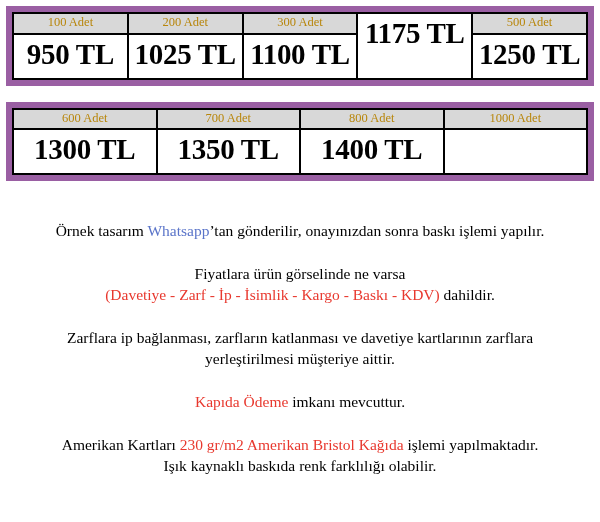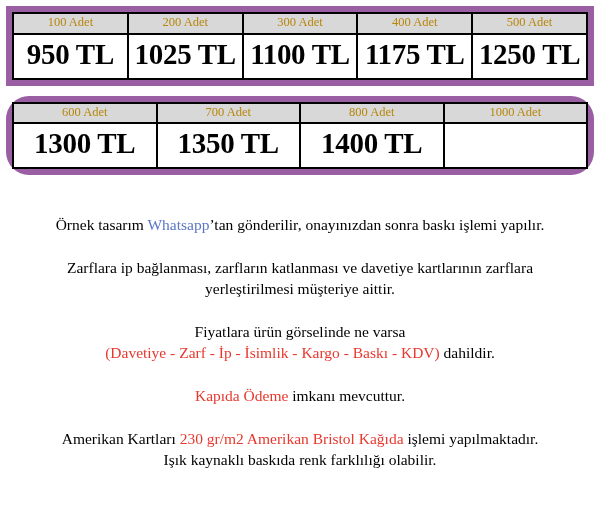--- a/index.html
+++ b/index.html
@@ -23,22 +23,21 @@
   }
 
   
   .price-panel {
     margin: 6px 6px 0 6px;
     background: #9a5fa3;
     padding: 6px;
     box-sizing: border-box;
   }
   .price-panel + .price-panel {
-    margin-top: 10px;
-    border-radius: 23px;
+    margin-top: 16px;
   }
 
   .price-row {
     display: flex;
     width: 100%;
     box-sizing: border-box;
   }
 
   .price-cell {
     flex: 1 1 0;
@@ -116,21 +115,20 @@
       </div>
       <div class="price-cell">
         <div class="qty">200 Adet</div>
         <div class="price">1025 TL</div>
       </div>
       <div class="price-cell">
         <div class="qty">300 Adet</div>
         <div class="price">1100 TL</div>
       </div>
       <div class="price-cell">
-        <div class="qty">400 Adet</div>
         <div class="price">1175 TL</div>
       </div>
       <div class="price-cell">
         <div class="qty">500 Adet</div>
         <div class="price">1250 TL</div>
       </div>
     </div>
   </div>
 
   <div class="price-panel">
@@ -153,27 +151,27 @@
     </div>
   </div>
 
   <div class="notes">
 
     <p class="note">
       <span>Örnek tasarım </span><span class="purple-link">Whatsapp</span><span>’tan gönderilir, onayınızdan sonra baskı işlemi yapılır.</span>
     </p>
 
     <p class="note">
-      <span class="line">Zarflara ip bağlanması, zarfların katlanması ve davetiye kartlarının zarflara</span>
-      <span class="line">yerleştirilmesi müşteriye aittir.</span>
+      <span class="line">Fiyatlara ürün görselinde ne varsa</span>
+      <span class="line"><span class="red">(Davetiye - Zarf - İp - İsimlik - Kargo - Baskı - KDV)</span><span> dahildir.</span></span>
     </p>
 
     <p class="note">
-      <span class="line">Fiyatlara ürün görselinde ne varsa</span>
-      <span class="line"><span class="red">(Davetiye - Zarf - İp - İsimlik - Kargo - Baskı - KDV)</span><span> dahildir.</span></span>
+      <span class="line">Zarflara ip bağlanması, zarfların katlanması ve davetiye kartlarının zarflara</span>
+      <span class="line">yerleştirilmesi müşteriye aittir.</span>
     </p>
 
     <p class="note">
       <span class="red">Kapıda Ödeme</span><span> imkanı mevcuttur.</span>
     </p>
 
     <p class="note last">
       <span class="line"><span>Amerikan Kartları </span><span class="red">230 gr/m2 Amerikan Bristol Kağıda</span><span> işlemi yapılmaktadır.</span></span>
       <span class="line">Işık kaynaklı baskıda renk farklılığı olabilir.</span>
     </p>

